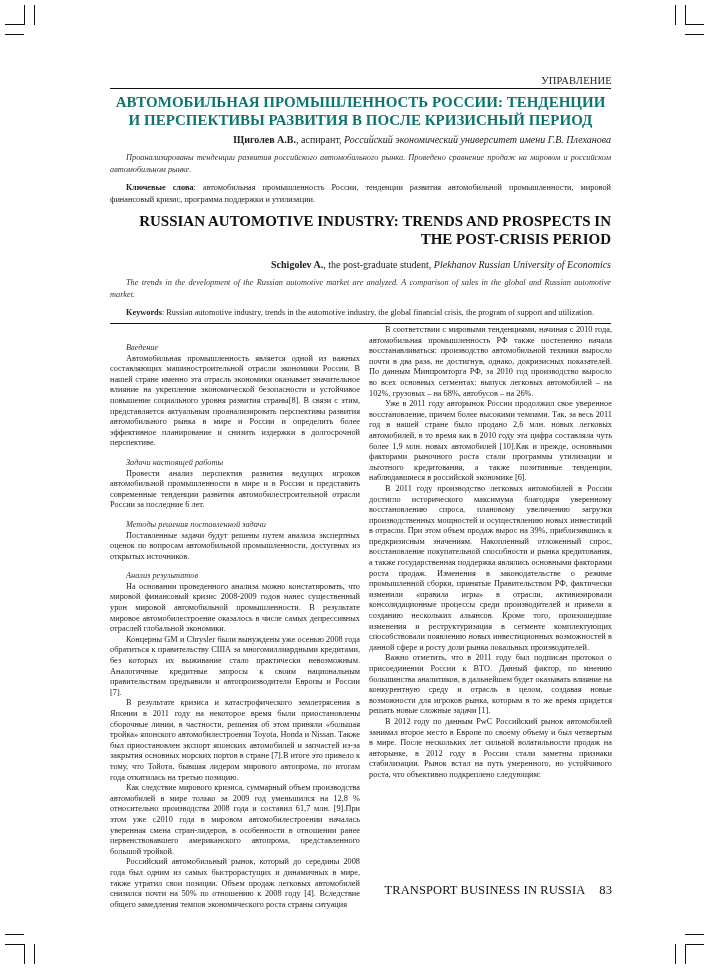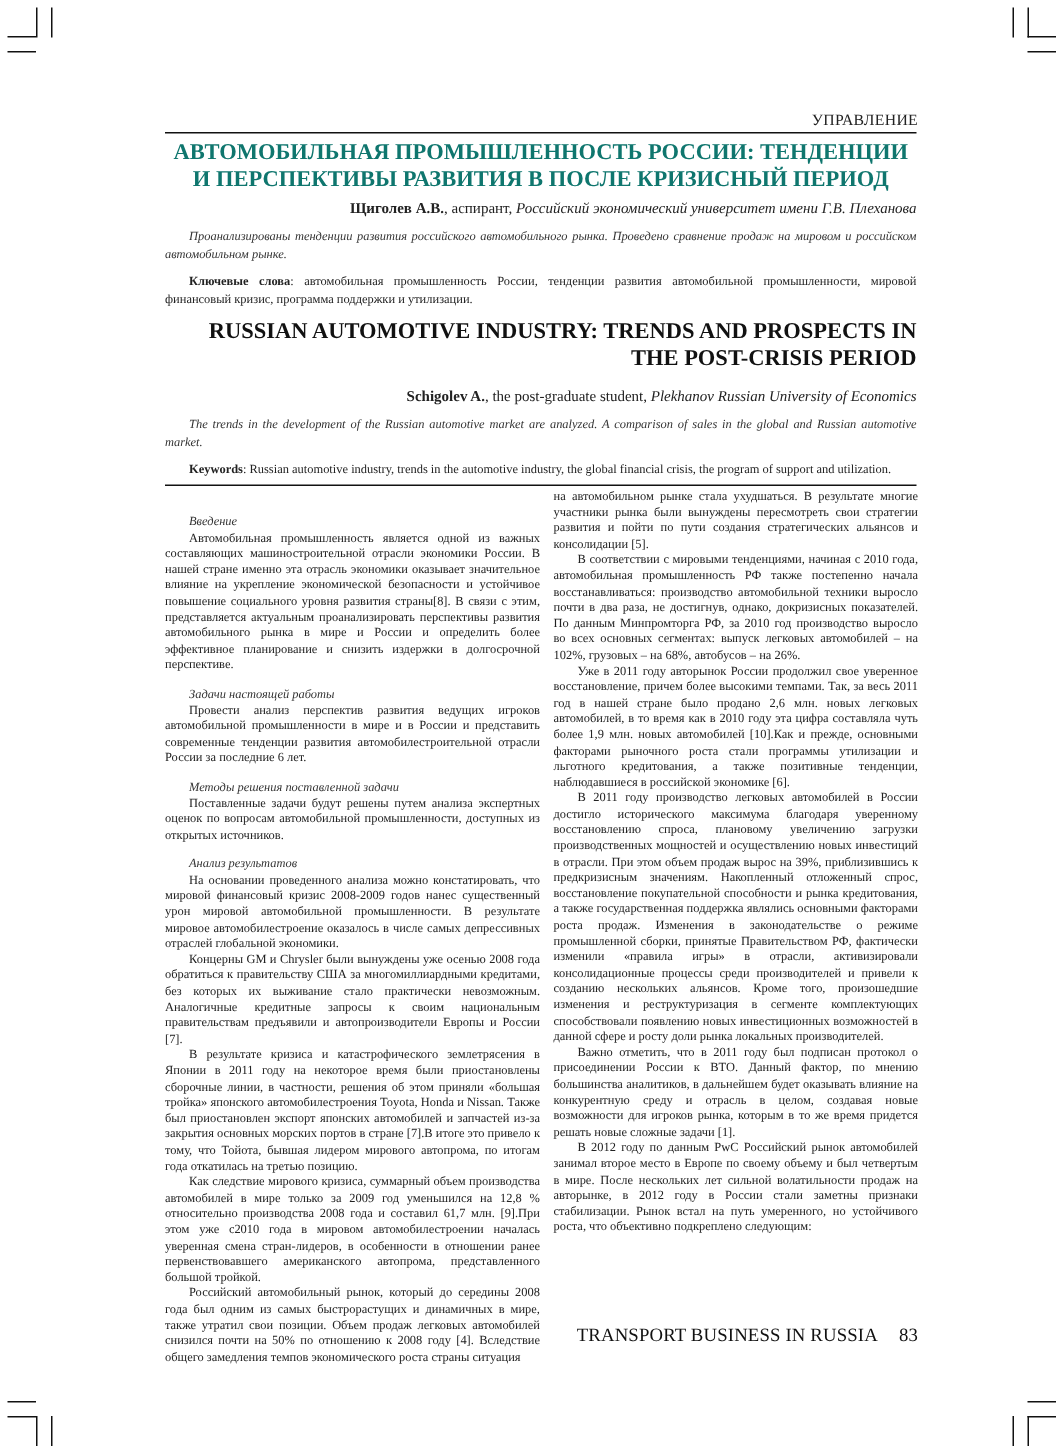--- a/index.html
+++ b/index.html
@@ -87,21 +87,20 @@
   <p>Поставленные задачи будут решены путем анализа экспертных оценок по вопросам автомобильной промышленности, доступных из открытых источников.</p>
   <div class="sec">Анализ результатов</div>
   <p>На основании проведенного анализа можно констатировать, что мировой финансовый кризис 2008-2009 годов нанес существенный урон мировой автомобильной промышленности. В результате мировое автомобилестроение оказалось в числе самых депрессивных отраслей глобальной экономики.</p>
   <p>Концерны GM и Chrysler были вынуждены уже осенью 2008 года обратиться к правительству США за многомиллиардными кредитами, без которых их выживание стало практически невозможным. Аналогичные кредитные запросы к своим национальным правительствам предъявили и автопроизводители Европы и России [7].</p>
   <p>В результате кризиса и катастрофического землетрясения в Японии в 2011 году на некоторое время были приостановлены сборочные линии, в частности, решения об этом приняли «большая тройка» японского автомобилестроения Toyota, Honda и Nissan. Также был приостановлен экспорт японских автомобилей и запчастей из-за закрытия основных морских портов в стране [7].В итоге это привело к тому, что Тойота, бывшая лидером мирового автопрома, по итогам года откатилась на третью позицию.</p>
   <p>Как следствие мирового кризиса, суммарный объем производства автомобилей в мире только за 2009 год уменьшился на 12,8 % относительно производства 2008 года и составил 61,7 млн. [9].При этом уже с2010 года в мировом автомобилестроении началась уверенная смена стран-лидеров, в особенности в отношении ранее первенствовавшего американского автопрома, представленного большой тройкой.</p>
   <p>Российский автомобильный рынок, который до середины 2008 года был одним из самых быстрорастущих и динамичных в мире, также утратил свои позиции. Объем продаж легковых автомобилей снизился почти на 50% по отношению к 2008 году [4]. Вследствие общего замедления темпов экономического роста страны ситуация</p>
 </div>
 
 <div class="col" id="col-right">
-  <p style="text-indent:0;margin-top:1px;">на автомобильном рынке стала ухудшаться. В результате многие участники рынка были вынуждены пересмотреть свои стратегии развития и пойти по пути создания стратегических альянсов и консолидации [5].</p>
   <p>В соответствии с мировыми тенденциями, начиная с 2010 года, автомобильная промышленность РФ также постепенно начала восстанавливаться: производство автомобильной техники выросло почти в два раза, не достигнув, однако, докризисных показателей. По данным Минпромторга РФ, за 2010 год производство выросло во всех основных сегментах: выпуск легковых автомобилей – на 102%, грузовых – на 68%, автобусов – на 26%.</p>
   <p>Уже в 2011 году авторынок России продолжил свое уверенное восстановление, причем более высокими темпами. Так, за весь 2011 год в нашей стране было продано 2,6 млн. новых легковых автомобилей, в то время как в 2010 году эта цифра составляла чуть более 1,9 млн. новых автомобилей [10].Как и прежде, основными факторами рыночного роста стали программы утилизации и льготного кредитования, а также позитивные тенденции, наблюдавшиеся в российской экономике [6].</p>
   <p>В 2011 году производство легковых автомобилей в России достигло исторического максимума благодаря уверенному восстановлению спроса, плановому увеличению загрузки производственных мощностей и осуществлению новых инвестиций в отрасли. При этом объем продаж вырос на 39%, приблизившись к предкризисным значениям. Накопленный отложенный спрос, восстановление покупательной способности и рынка кредитования, а также государственная поддержка являлись основными факторами роста продаж. Изменения в законодательстве о режиме промышленной сборки, принятые Правительством РФ, фактически изменили «правила игры» в отрасли, активизировали консолидационные процессы среди производителей и привели к созданию нескольких альянсов. Кроме того, произошедшие изменения и реструктуризация в сегменте комплектующих способствовали появлению новых инвестиционных возможностей в данной сфере и росту доли рынка локальных производителей.</p>
   <p>Важно отметить, что в 2011 году был подписан протокол о присоединении России к ВТО. Данный фактор, по мнению большинства аналитиков, в дальнейшем будет оказывать влияние на конкурентную среду и отрасль в целом, создавая новые возможности для игроков рынка, которым в то же время придется решать новые сложные задачи [1].</p>
   <p>В 2012 году по данным PwC Российский рынок автомобилей занимал второе место в Европе по своему объему и был четвертым в мире. После нескольких лет сильной волатильности продаж на авторынке, в 2012 году в России стали заметны признаки стабилизации. Рынок встал на путь умеренного, но устойчивого роста, что объективно подкреплено следующим:</p>
 </div>
 
 <div id="footer"><span>TRANSPORT BUSINESS IN RUSSIA</span><span class="pg">83</span></div>
 
 </body></html>

